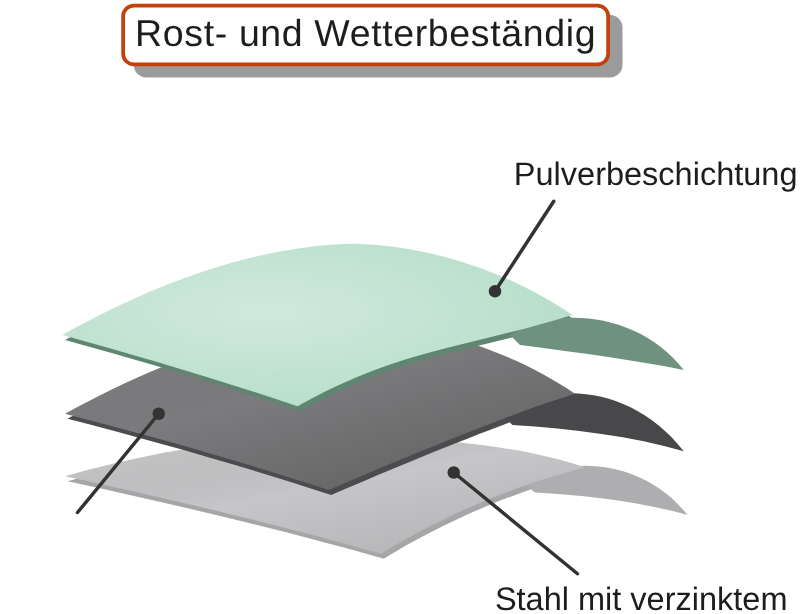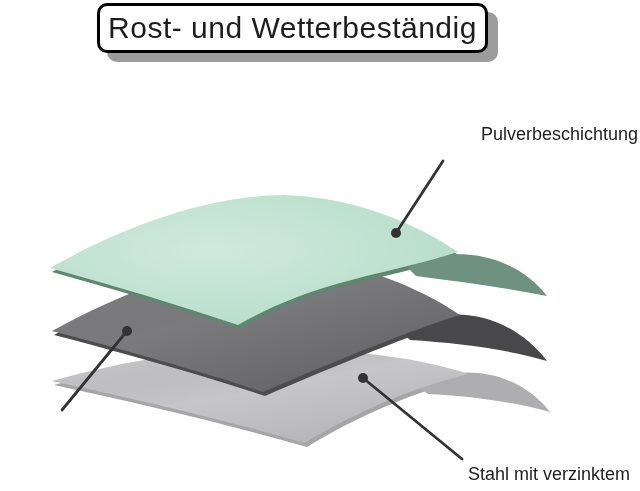--- a/index.html
+++ b/index.html
@@ -11,42 +11,42 @@
     overflow: hidden;
     font-family: "Liberation Sans", sans-serif;
   }
   .title-badge {
     position: absolute;
     left: 97px;
     top: 3px;
     width: 391px;
     height: 50px;
     box-sizing: border-box;
-    border: 3px solid #000000;
+    border: 3px solid #c2410c;
     border-radius: 10px;
     background: #fefefe;
     box-shadow: 10px 9px 0 0 #9b9b9b;
     display: flex;
     align-items: center;
     justify-content: center;
   }
   .title-badge span {
     font-size: 30px;
     color: #1d1d1d;
     letter-spacing: 0.5px;
     white-space: nowrap;
   }
   .illustration {
     position: absolute;
     left: 0;
     top: 0;
   }
   .label {
     position: absolute;
-    font-size: 18px;
+    font-size: 26px;
     color: #1d1d1d;
     white-space: nowrap;
   }
   .label-powder  { top: 124px; right: 2px; }
   .label-plating { top: 416px; left: 2px; }
   .label-steel   { top: 464px; right: 10px; }
 </style>
 </head>
 <body>
 

